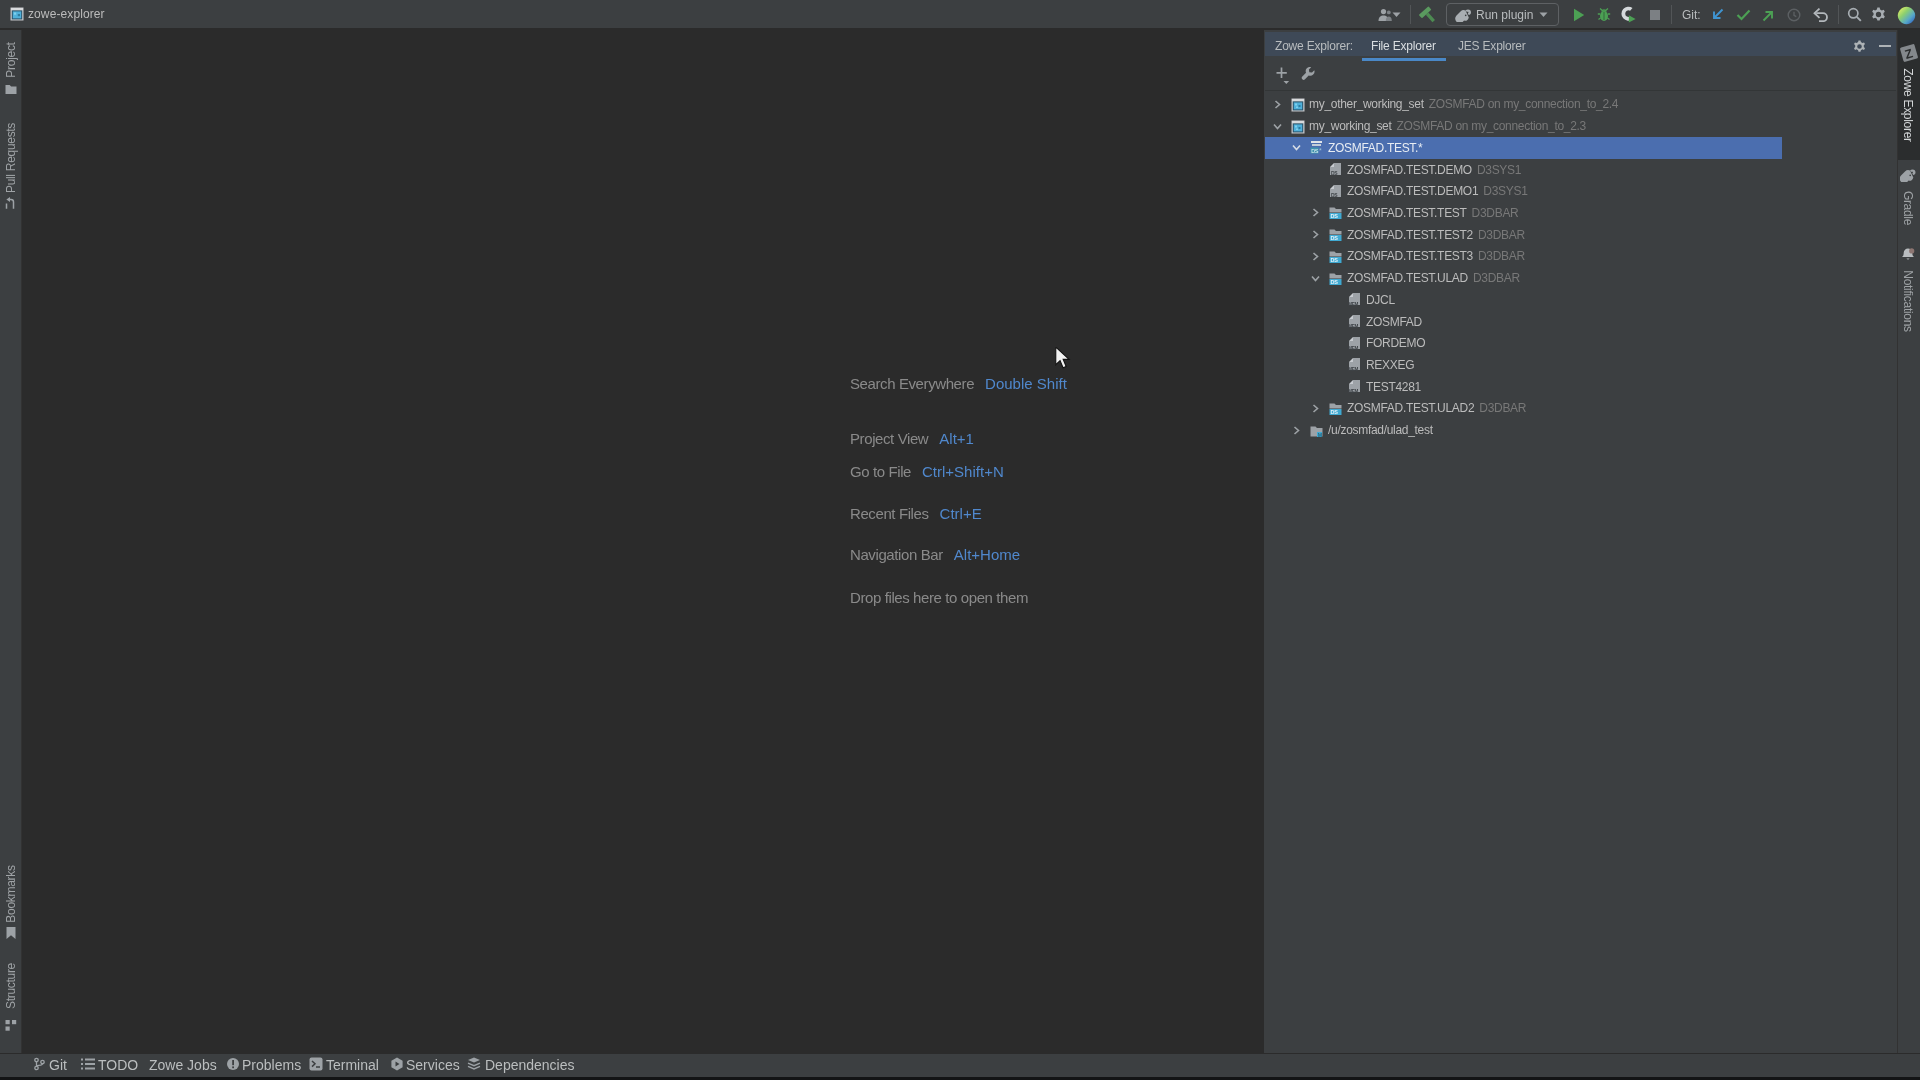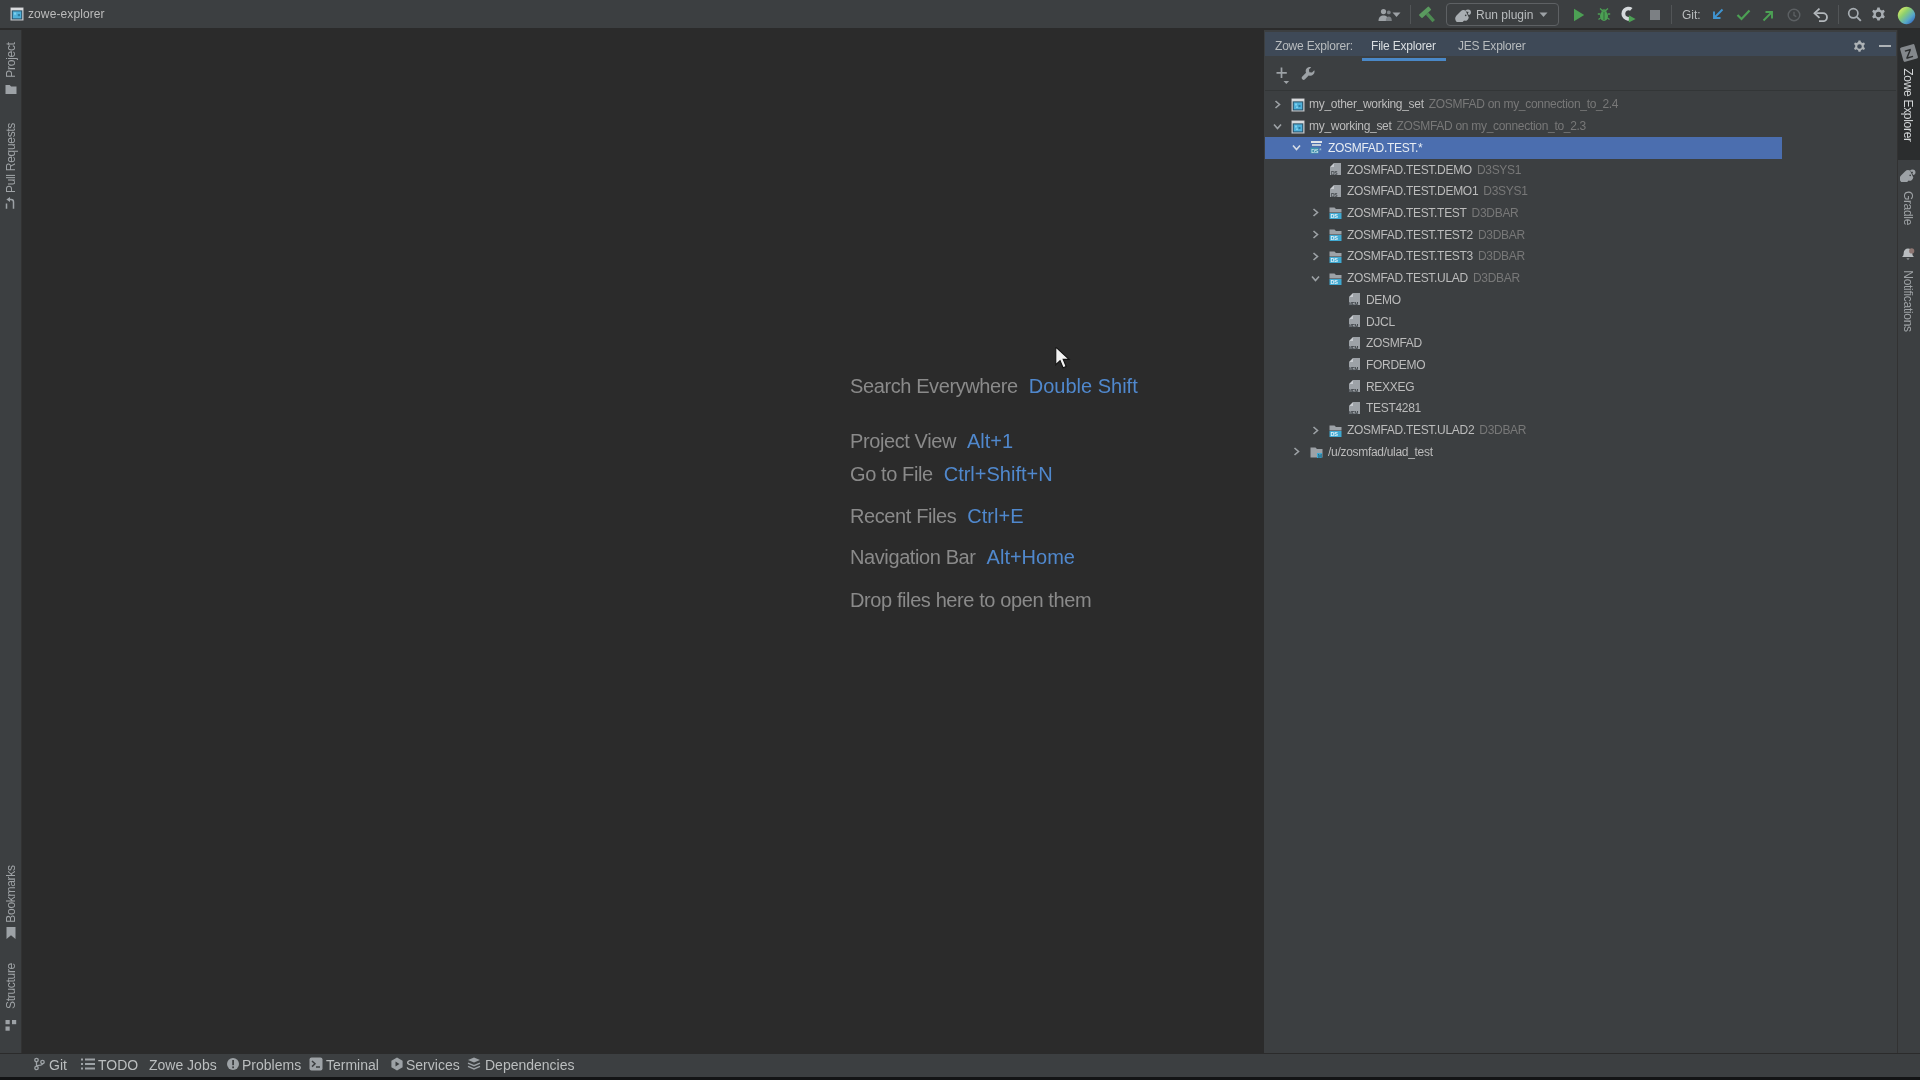--- a/index.html
+++ b/index.html
@@ -18,21 +18,21 @@
 #lstripe { left:0; top:30px; width:22px; height:1023px; background:#3c3f41;
   border-right:1px solid #323232; }
 .vlabL { position:absolute; white-space:nowrap; font-size:12px; color:#9fa3a6;
   letter-spacing:-0.3px; transform:translate(-50%,-50%) rotate(-90deg); left:11px; }
 .vlabR { position:absolute; white-space:nowrap; font-size:12px; color:#9fa3a6;
   letter-spacing:-0.3px; transform:translate(-50%,-50%) rotate(90deg); left:1908px; }
 .sicon { position:absolute; transform:translate(-50%,-50%); }
 
 
 #editor { left:22px; top:30px; width:1242px; height:1023px; background:#2b2b2b; }
-.hint { position:absolute; white-space:nowrap; font-size:20px; color:#8a8a8a;
+.hint { position:absolute; white-space:nowrap; font-size:15px; color:#8a8a8a;
   letter-spacing:-0.4px; }
 .hint b { font-weight:normal; color:#5088cd; margin-left:11px; letter-spacing:0; }
 
 
 #panel { left:1265px; top:30px; width:631px; height:1023px; background:#3c3f41; }
 #phdr { position:absolute; left:0; top:2px; width:631px; height:24px; background:#3e4957; }
 #phdr .t { position:absolute; top:7px; font-size:12px; color:#b8bcbe; letter-spacing:-0.2px; }
 #ptb { position:absolute; left:0; top:30px; width:631px; height:31px;
   border-bottom:1px solid #333637; }
 #tree { position:absolute; left:0; top:63.5px; width:517px; }
@@ -335,29 +335,20 @@
     <div>ZOSMFAD.TEST.ULAD</div>
           <div class="g">D3DBAR</div>
   </div>
         <div class="row" style="padding-left:63px">
     <div class="chev"></div>
     <div class="ic"><svg width="13" height="13">
               <path d="M5 0 H12 V12 H1 V4 L5 4 Z" fill="#9da2a7"></path>
               <path d="M1 4 L5 0 V4 Z" fill="#c7cbd0"></path>
               <text x="0.2" y="12.5" font-size="4.6" font-weight="bold" fill="#3f4448" font-family="Liberation Sans">MEM</text>
             </svg></div>
-    <div>DEMO</div>
-  </div>
-        <div class="row" style="padding-left:63px">
-    <div class="chev"></div>
-    <div class="ic"><svg width="13" height="13">
-              <path d="M5 0 H12 V12 H1 V4 L5 4 Z" fill="#9da2a7"></path>
-              <path d="M1 4 L5 0 V4 Z" fill="#c7cbd0"></path>
-              <text x="0.2" y="12.5" font-size="4.6" font-weight="bold" fill="#3f4448" font-family="Liberation Sans">MEM</text>
-            </svg></div>
     <div>DJCL</div>
   </div>
         <div class="row" style="padding-left:63px">
     <div class="chev"></div>
     <div class="ic"><svg width="13" height="13">
               <path d="M5 0 H12 V12 H1 V4 L5 4 Z" fill="#9da2a7"></path>
               <path d="M1 4 L5 0 V4 Z" fill="#c7cbd0"></path>
               <text x="0.2" y="12.5" font-size="4.6" font-weight="bold" fill="#3f4448" font-family="Liberation Sans">MEM</text>
             </svg></div>
     <div>ZOSMFAD</div>

